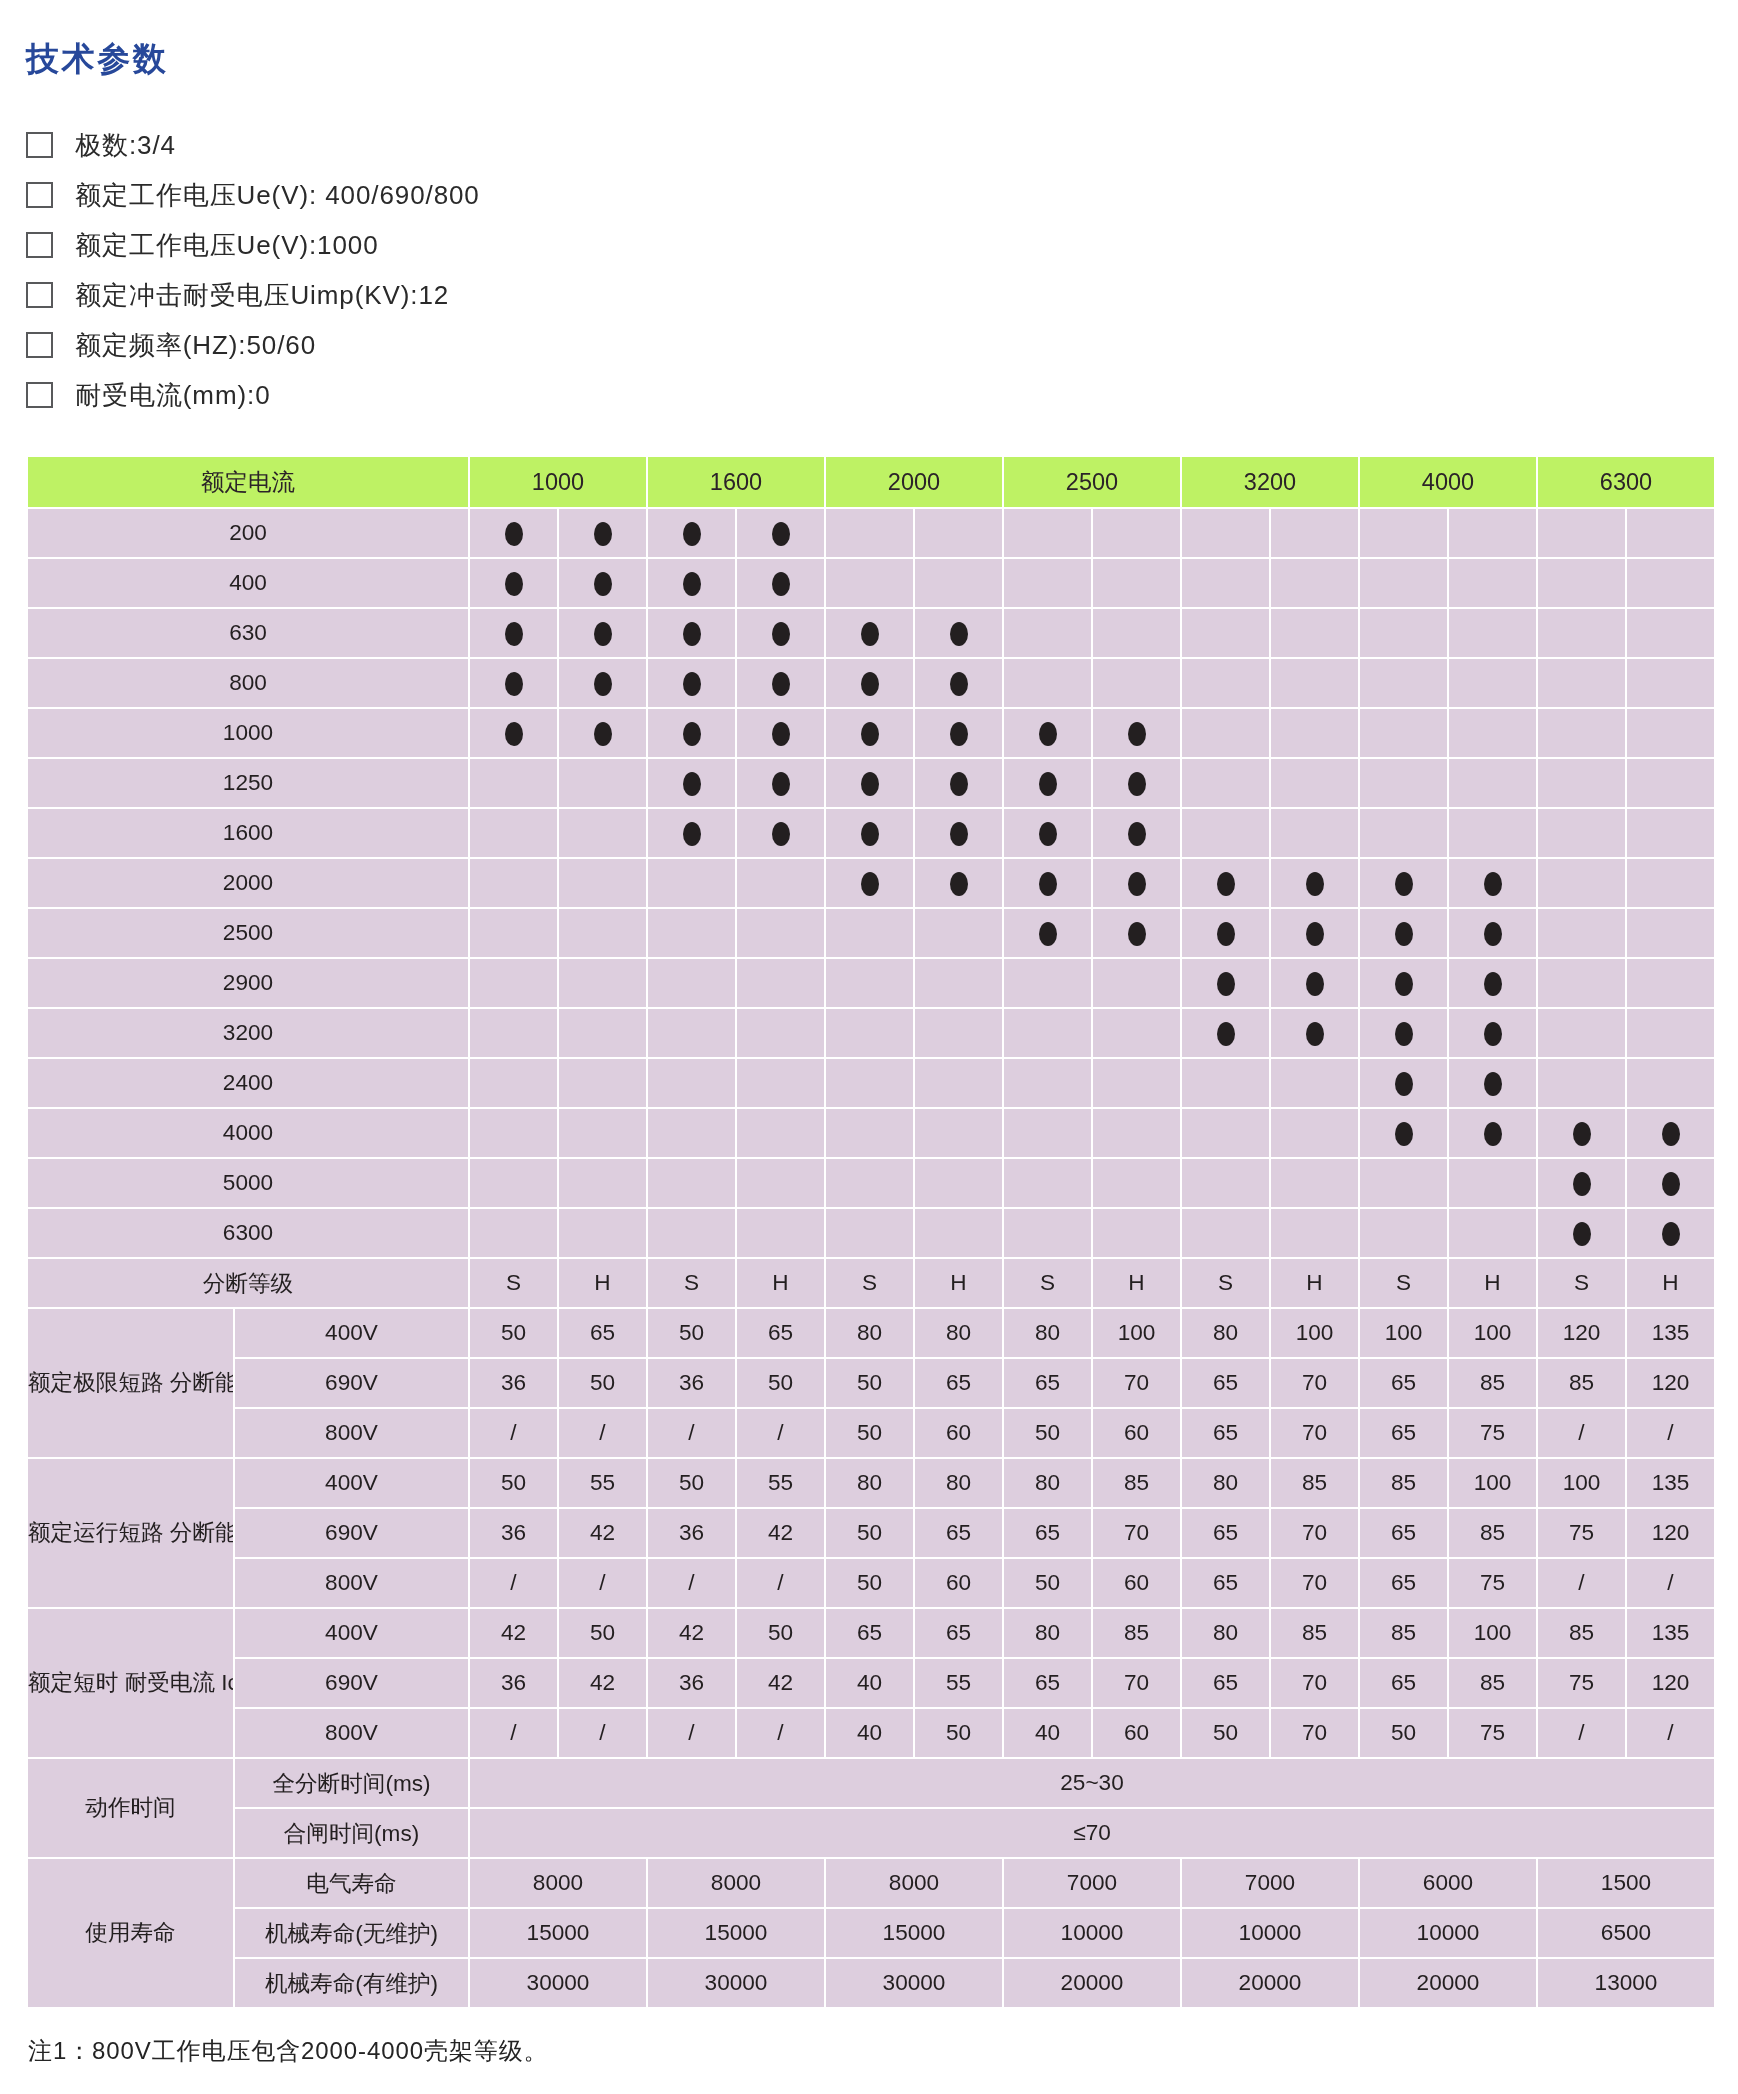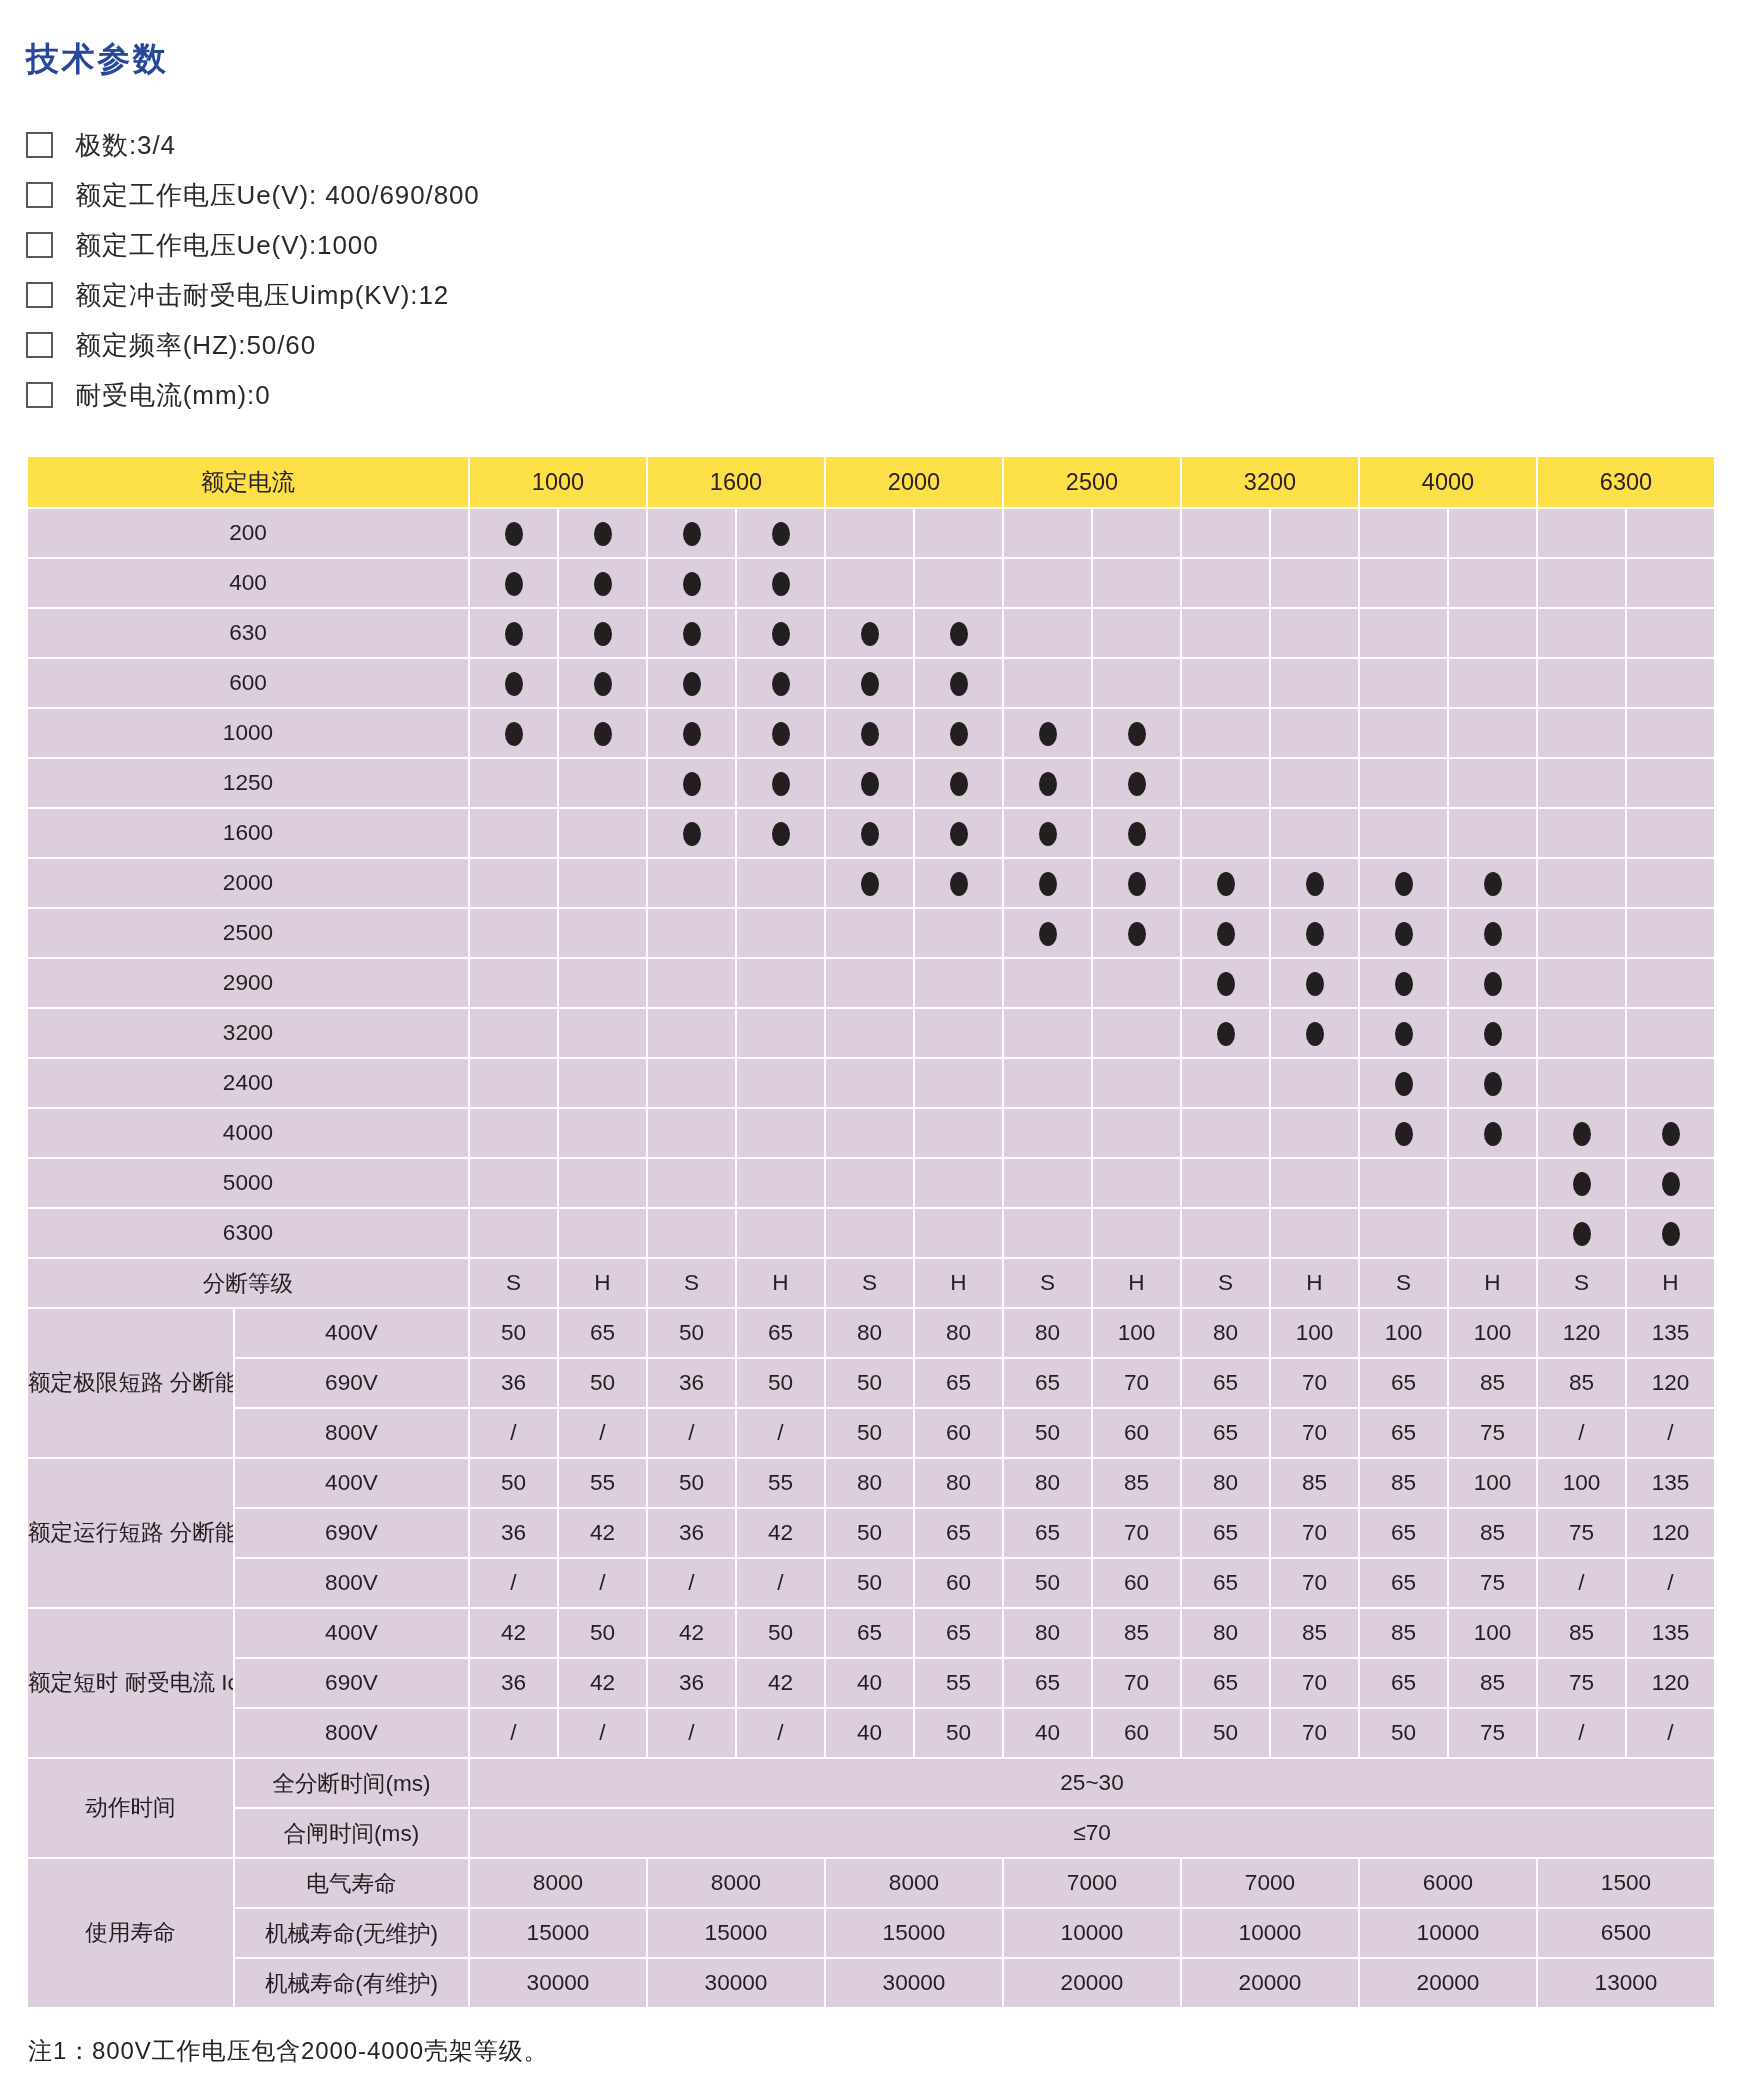--- a/index.html
+++ b/index.html
@@ -26,21 +26,21 @@
   }
   table.params td, table.params th{
     border:2.6px solid #ffffff;
     background:#ddcede;
     height:48px;padding:0;
     font-size:22.6px;font-weight:normal;color:#231f20;
     text-align:center;vertical-align:middle;
     overflow:hidden;white-space:nowrap;
   }
   table.params thead th{
-    background:#fde047;height:50px;font-size:23.5px;color:#2b2328;
+    background:#bef264;height:50px;font-size:23.5px;color:#2b2328;
   }
   td.lbl, th.lbl{text-align:left;padding-left:22px;}
   td.grp{
     text-align:left;padding-left:19px;
     white-space:pre-line;line-height:32px;font-size:22.6px;
   }
   td.sub{text-align:left;padding-left:26px;font-size:22.6px;}
   span.avail-dot{
     display:inline-block;width:18px;height:24px;border-radius:50%;
     background:#231f20;vertical-align:middle;
@@ -169,21 +169,21 @@
         <td></td>
         <td></td>
         <td></td>
         <td></td>
         <td></td>
         <td></td>
         <td></td>
         <td></td>
       </tr>
       <tr>
-        <td class="lbl" colspan="2">600</td>
+        <td class="lbl" colspan="2">800</td>
         <td><span class="avail-dot"></span></td>
         <td><span class="avail-dot"></span></td>
         <td><span class="avail-dot"></span></td>
         <td><span class="avail-dot"></span></td>
         <td><span class="avail-dot"></span></td>
         <td><span class="avail-dot"></span></td>
         <td></td>
         <td></td>
         <td></td>
         <td></td>

